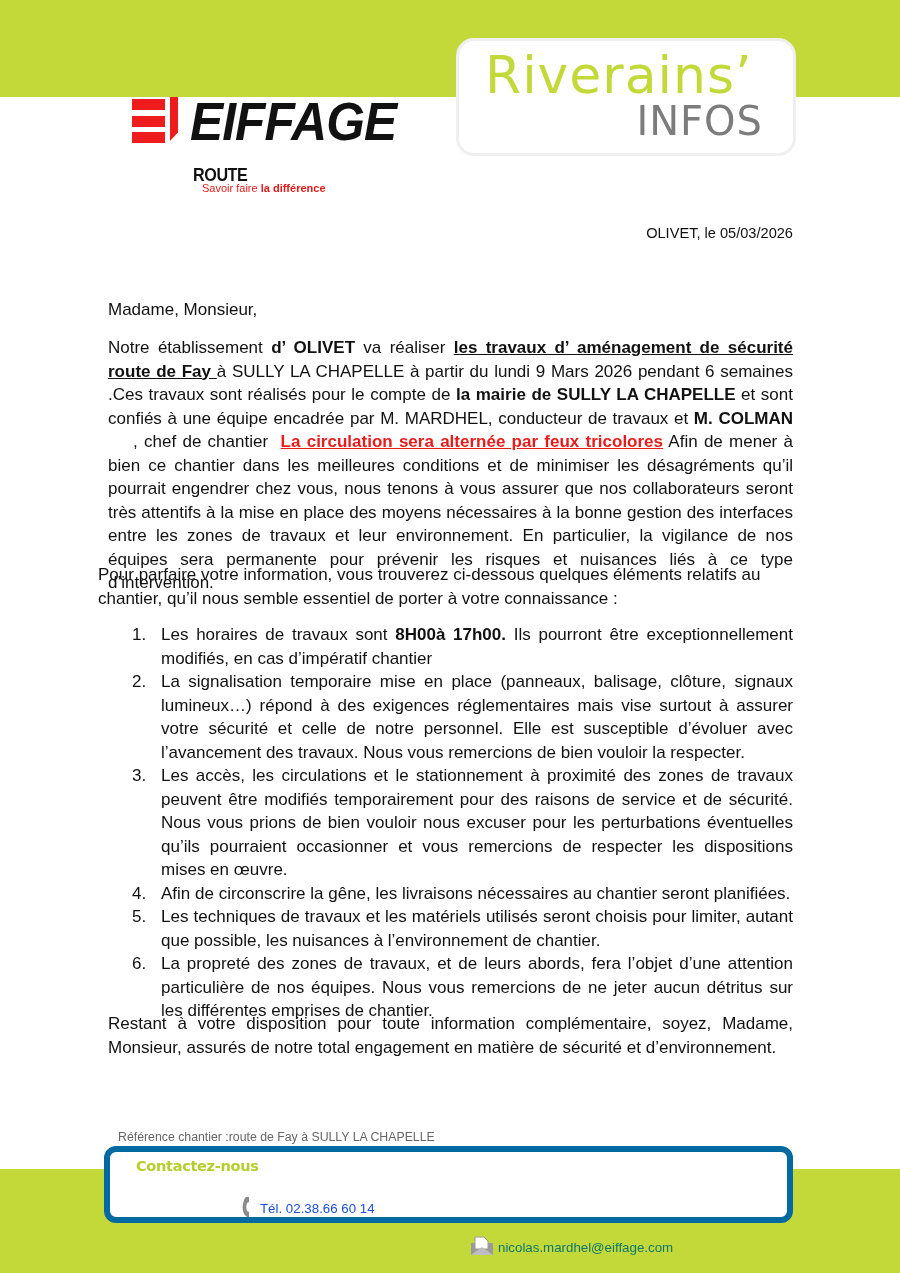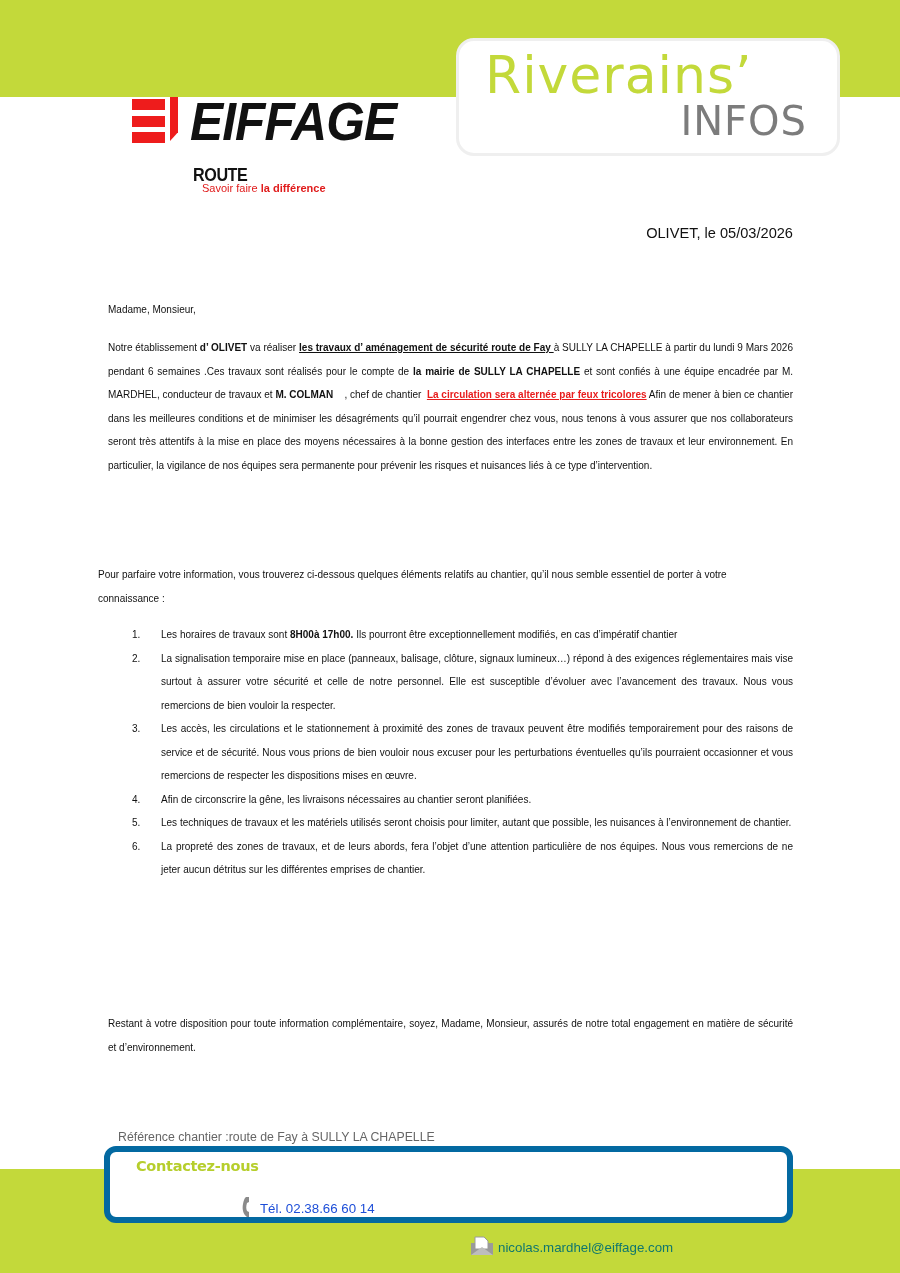--- a/index.html
+++ b/index.html
@@ -3,21 +3,21 @@
 <meta charset="utf-8">
 <style>
   * { box-sizing: border-box; margin: 0; padding: 0; }
   html, body { width: 900px; height: 1273px; background: #ffffff; overflow: hidden; }
   body { position: relative; font-family: "Liberation Sans", sans-serif; color: #111; }
 
   .band-top { position: absolute; left: 0; top: 0; width: 900px; height: 97px; background: #c3d93a; }
   .band-bottom { position: absolute; left: 0; top: 1169px; width: 900px; height: 104px; background: #c3d93a; }
 
   .brand-box {
-    position: absolute; left: 456px; top: 38px; width: 384px; height: 118px;
+    position: absolute; left: 456px; top: 38px; width: 340px; height: 118px;
     background: #fff; border: 3px solid #efefef; border-radius: 18px;
   }
   .brand-riverains {
     position: absolute; left: 26px; top: 4px; font-size: 52px; color: #c3d93a;
     font-family: "DejaVu Sans", sans-serif; font-weight: normal; letter-spacing: 1px; line-height: 60px;
   }
   .brand-infos {
     position: absolute; right: 30px; top: 56px; font-size: 40px; color: #7c7c7c;
     font-family: "DejaVu Sans", sans-serif; font-weight: normal; letter-spacing: 1px; line-height: 48px;
   }
@@ -28,21 +28,21 @@
   .logo-stem { position: absolute; left: 38px; top: 0; width: 8px; height: 44px; background: #ee1c1c; clip-path: polygon(0 0, 100% 0, 100% 80%, 0 100%); }
   .logo-text {
     position: absolute; left: 58px; top: -6px; font-size: 54px; font-weight: bold; font-style: italic;
     color: #111; letter-spacing: -1px; transform: scaleX(0.92); transform-origin: left top; line-height: 60px;
     font-family: "Liberation Sans", sans-serif;
   }
   .logo-route { position: absolute; left: 193px; top: 164px; font-size: 19px; font-weight: bold; color: #111; letter-spacing: -0.5px; transform: scaleX(0.85); transform-origin: left top; }
   .logo-tagline { position: absolute; left: 202px; top: 182px; font-size: 11px; color: #e01b1b; }
   .logo-tagline b { font-weight: bold; }
 
-  .doc { font-family: "Liberation Sans", sans-serif; font-size: 10px; line-height: 23.5px; color: #111; }
+  .doc { font-family: "Liberation Sans", sans-serif; font-size: 17px; line-height: 23.5px; color: #111; }
   .date-line { position: absolute; right: 107px; top: 222px; font-size: 14.6px; }
   .salutation { position: absolute; left: 108px; top: 298px; }
 
   .para1 { position: absolute; left: 108px; top: 336px; width: 685px; text-align: justify; }
   .para2 { position: absolute; left: 98px; top: 563px; width: 685px; }
   .list { position: absolute; left: 108px; top: 623px; width: 685px; list-style: none; }
   .list li { position: relative; padding-left: 53px; text-align: justify; }
   .list li .num { position: absolute; left: 24px; top: 0; }
   .closing { position: absolute; left: 108px; top: 1012px; width: 685px; text-align: justify; }
 

